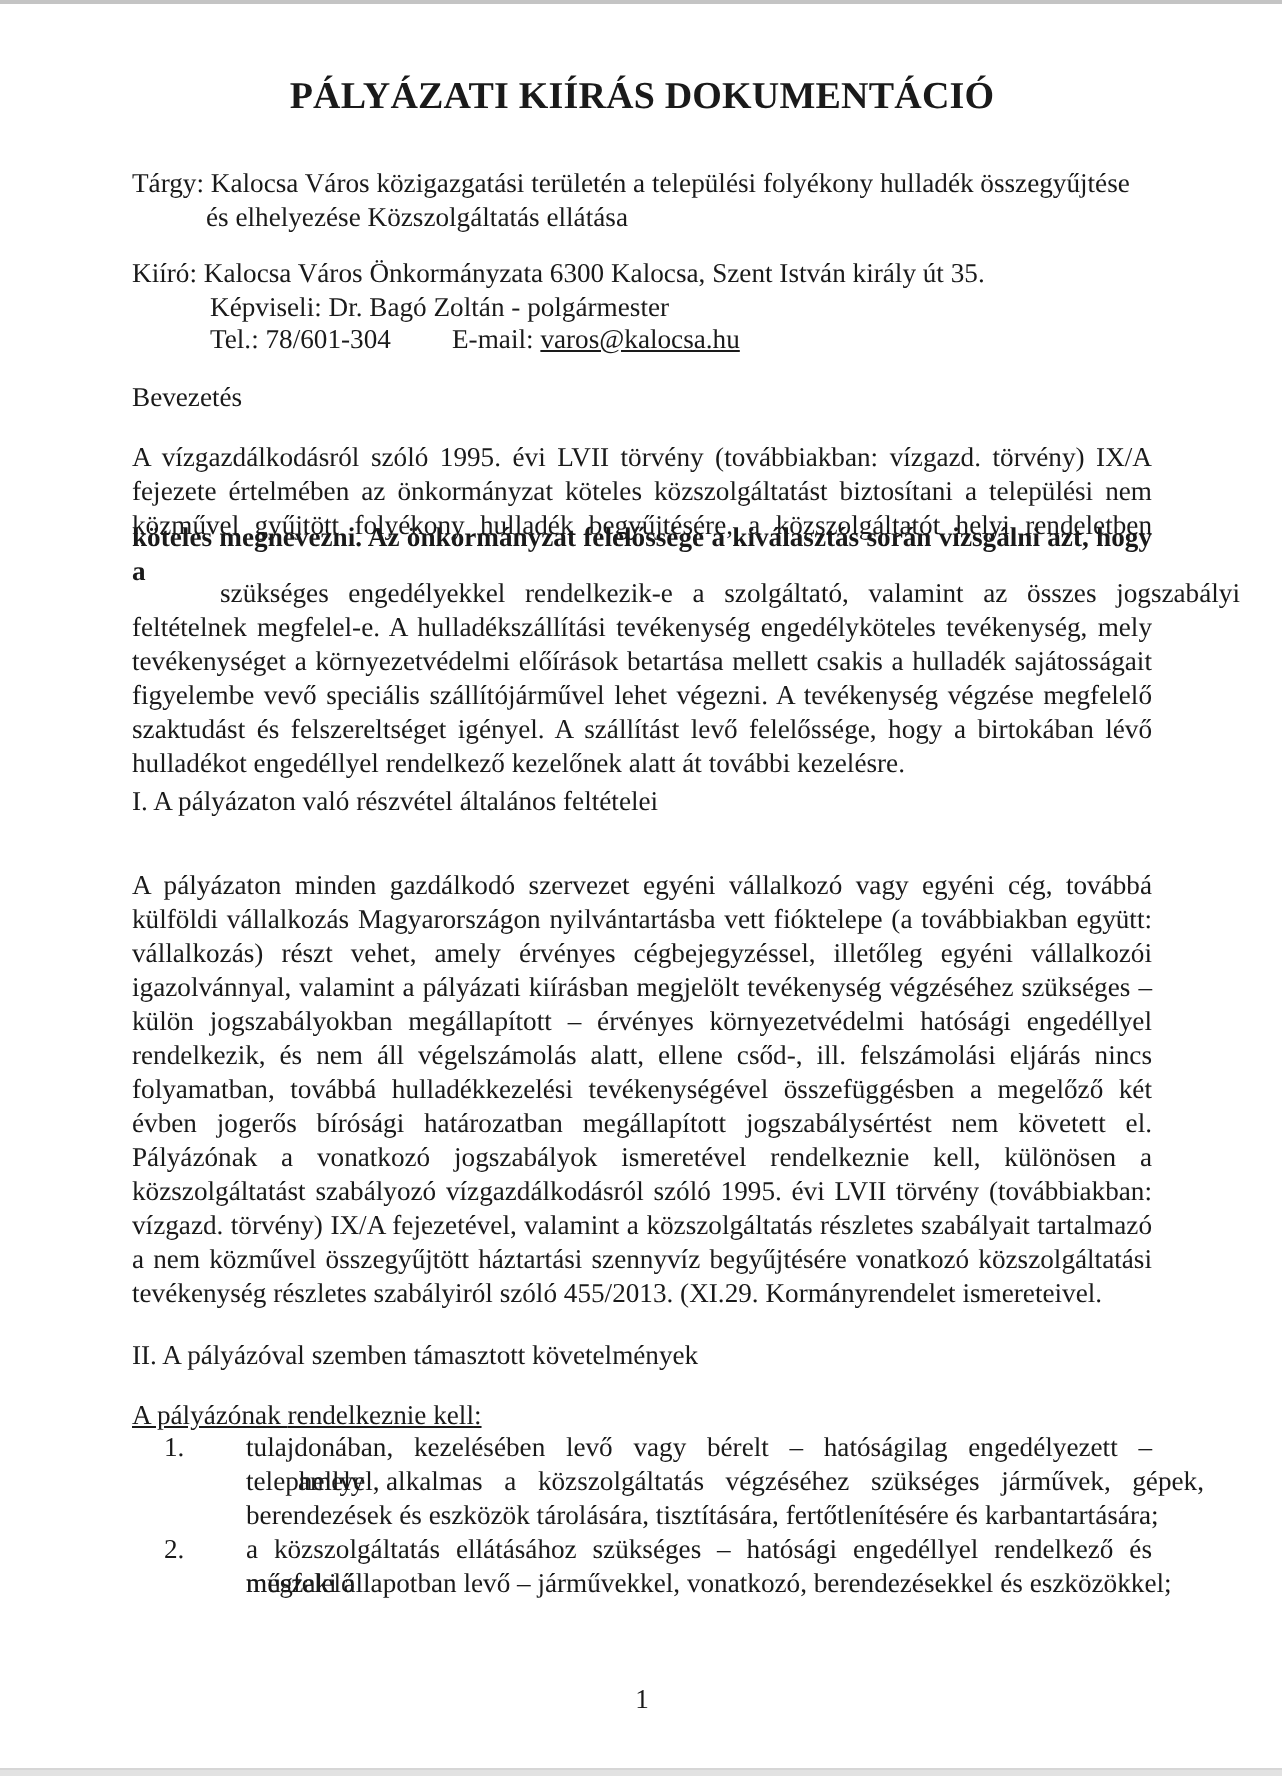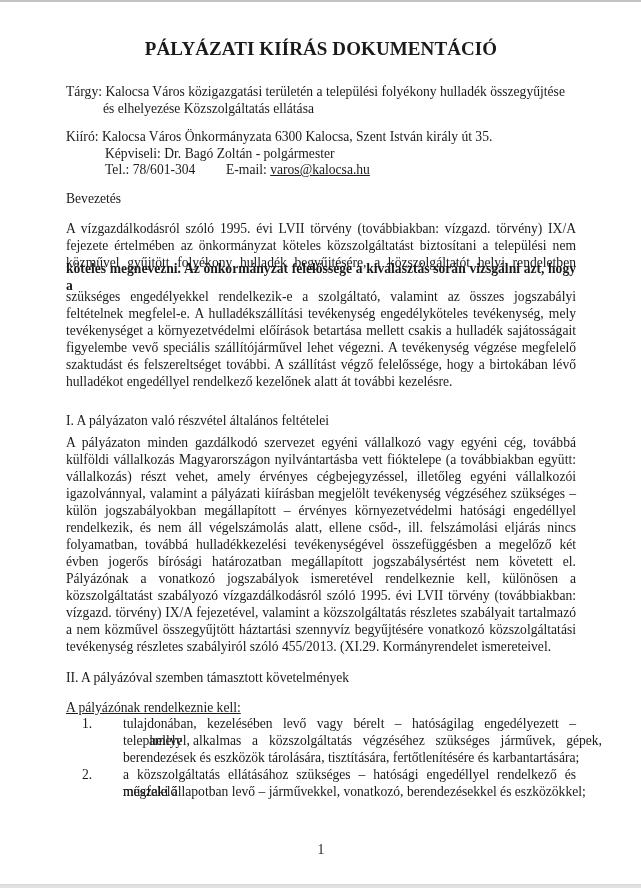--- a/index.html
+++ b/index.html
@@ -56,38 +56,38 @@
     </div>
   <div class="just" style="top:237px;">
       <span class="just-inner"><span>fejezete értelmében </span><b>az önkormányzat köteles közszolgáltatást biztosítani a települési nem</b></span>
     </div>
   <div class="just" style="top:254px;">
       <span class="just-inner"><b>közművel gyűjtött folyékony hulladék begyűjtésére</b><span>, a közszolgáltatót helyi rendeletben</span></span>
     </div>
   <div class="just" style="top:260px;font-weight:bold;">
       <span class="just-inner">köteles megnevezni. Az önkormányzat felelőssége a kiválasztás során vizsgálni azt, hogy a</span>
     </div>
-  <div class="just" style="top:288px;">
+  <div class="just" style="top:288px;margin-left:44px;">
       <span class="just-inner">szükséges engedélyekkel rendelkezik-e a szolgáltató, valamint az összes jogszabályi</span>
     </div>
   <div class="just" style="top:305px;">
       <span class="just-inner">feltételnek megfelel-e. A hulladékszállítási tevékenység engedélyköteles tevékenység, mely</span>
     </div>
   <div class="just" style="top:322px;">
       <span class="just-inner">tevékenységet a környezetvédelmi előírások betartása mellett csakis a hulladék sajátosságait</span>
     </div>
   <div class="just" style="top:339px;">
       <span class="just-inner">figyelembe vevő speciális szállítójárművel lehet végezni. A tevékenység végzése megfelelő</span>
     </div>
   <div class="just" style="top:356px;">
-      <span class="just-inner">szaktudást és felszereltséget további. A szállítást végző felelőssége, hogy a birtokában lévő</span>
+      <span class="just-inner">szaktudást és felszereltséget igényel. A szállítást levő felelőssége, hogy a birtokában lévő</span>
     </div>
   <div class="line" style="top:373px;">hulladékot engedéllyel rendelkező kezelőnek alatt át további kezelésre.</div>
 
-  <div class="line heading" style="top:412px;">I. A pályázaton való részvétel általános feltételei</div>
+  <div class="line heading" style="top:392px;">I. A pályázaton való részvétel általános feltételei</div>
 
   <div class="just" style="top:434px;">
       <span class="just-inner">A pályázaton minden gazdálkodó szervezet egyéni vállalkozó vagy egyéni cég, továbbá</span>
     </div>
   <div class="just" style="top:451px;">
       <span class="just-inner">külföldi vállalkozás Magyarországon nyilvántartásba vett fióktelepe (a továbbiakban együtt:</span>
     </div>
   <div class="just" style="top:468px;">
       <span class="just-inner">vállalkozás) részt vehet, amely érvényes cégbejegyzéssel, illetőleg egyéni vállalkozói</span>
     </div>

